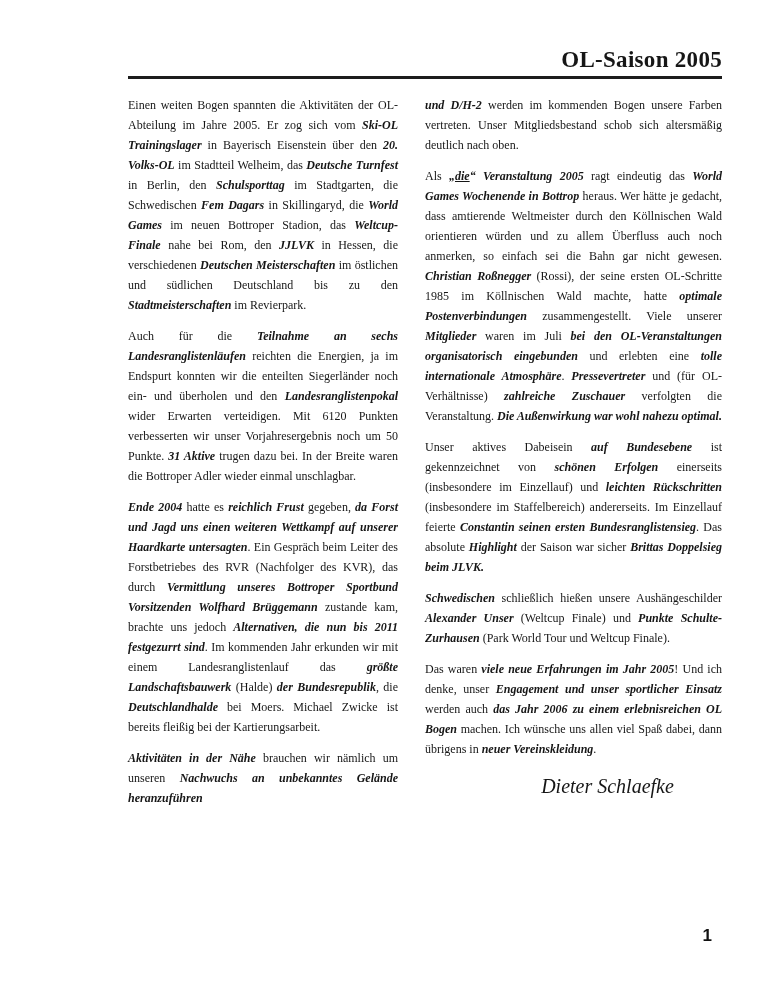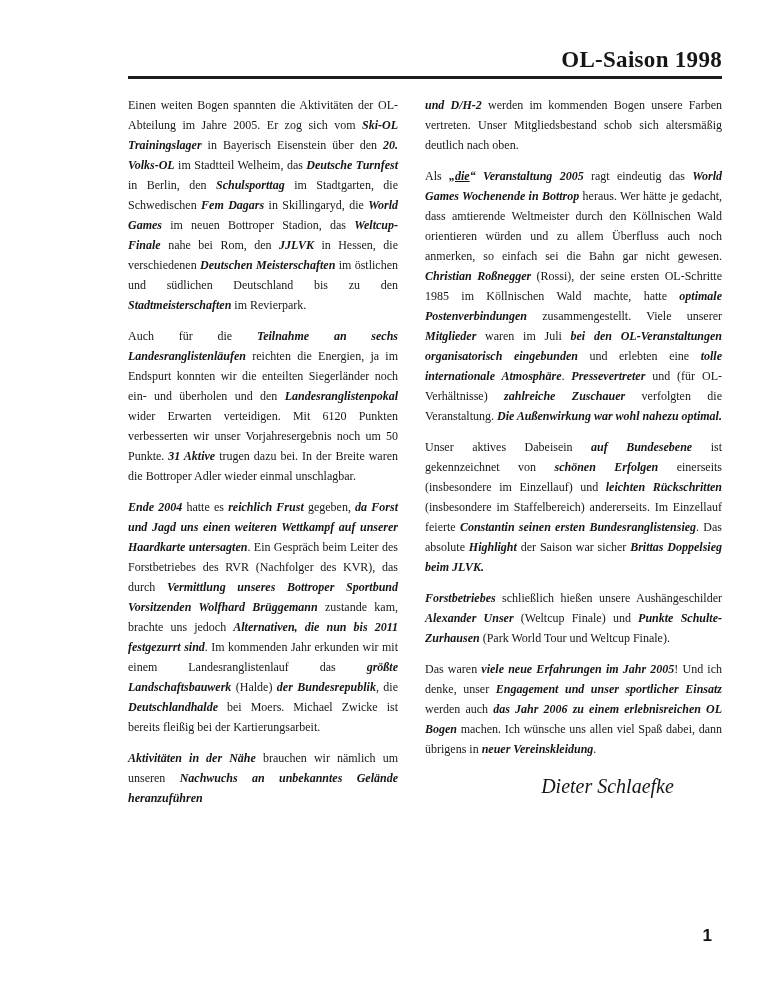--- a/index.html
+++ b/index.html
@@ -63,36 +63,36 @@
     font-weight: bold;
     font-size: 17px;
     color: #111;
   }
 </style>
 </head>
 <body>
 
 <div class="page">
   <div class="header">
-    <span class="title">OL-Saison 1998</span>
+    <span class="title">OL-Saison 2005</span>
     <hr class="rule">
   </div>
 
   <div class="cols">
     <div class="col col-left">
         <p class="para"><span>Einen weiten Bogen spannten die Aktivitäten der OL-Abteilung im Jahre 2005. Er zog sich vom </span><span class="em">Ski-OL Trainingslager</span><span> in Bayerisch Eisenstein über den </span><span class="em">20. Volks-OL</span><span> im Stadtteil Welheim, das </span><span class="em">Deutsche Turnfest</span><span> in Berlin, den </span><span class="em">Schulsporttag</span><span> im Stadtgarten, die Schwedischen </span><span class="em">Fem Dagars</span><span> in Skillingaryd, die </span><span class="em">World Games</span><span> im neuen Bottroper Stadion, das </span><span class="em">Weltcup-Finale</span><span> nahe bei Rom, den </span><span class="em">JJLVK</span><span> in Hessen, die verschiedenen </span><span class="em">Deutschen Meisterschaften</span><span> im östlichen und südlichen Deutschland bis zu den </span><span class="em">Stadtmeisterschaften</span><span> im Revierpark.</span></p>
         <p class="para"><span>Auch für die </span><span class="em">Teilnahme an sechs Landesranglistenläufen</span><span> reichten die Energien, ja im Endspurt konnten wir die enteilten Siegerländer noch ein- und überholen und den </span><span class="em">Landesranglistenpokal</span><span> wider Erwarten verteidigen. Mit 6120 Punkten verbesserten wir unser Vorjahresergebnis noch um 50 Punkte. </span><span class="em">31 Aktive</span><span> trugen dazu bei. In der Breite waren die Bottroper Adler wieder einmal unschlagbar.</span></p>
         <p class="para"><span class="em">Ende 2004</span><span> hatte es </span><span class="em">reichlich Frust</span><span> gegeben, </span><span class="em">da Forst und Jagd uns einen weiteren Wettkampf auf unserer Haardkarte untersagten</span><span>. Ein Gespräch beim Leiter des Forstbetriebes des RVR (Nachfolger des KVR), das durch </span><span class="em">Vermittlung unseres Bottroper Sportbund Vorsitzenden Wolfhard Brüggemann</span><span> zustande kam, brachte uns jedoch </span><span class="em">Alternativen, die nun bis 2011 festgezurrt sind</span><span>. Im kommenden Jahr erkunden wir mit einem Landesranglistenlauf das </span><span class="em">größte Landschaftsbauwerk</span><span> (Halde) </span><span class="em">der Bundesrepublik</span><span>, die </span><span class="em">Deutschlandhalde</span><span> bei Moers. Michael Zwicke ist bereits fleißig bei der Kartierungsarbeit.</span></p>
         <p class="para"><span class="em">Aktivitäten in der Nähe</span><span> brauchen wir nämlich um unseren </span><span class="em">Nachwuchs an unbekanntes Gelände heranzuführen</span></p>
       </div>
     <div class="col col-right">
 
     <p class="para"><span class="em">und D/H-2</span><span> werden im kommenden Bogen unsere Farben vertreten. Unser Mitgliedsbestand schob sich altersmäßig deutlich nach oben.</span></p>
         <p class="para"><span>Als </span><span class="em">„</span><span class="em ul">die</span><span class="em">“ Veranstaltung 2005</span><span> ragt eindeutig das </span><span class="em">World Games Wochenende in Bottrop</span><span> heraus. Wer hätte je gedacht, dass amtierende Weltmeister durch den Köllnischen Wald orientieren würden und zu allem Überfluss auch noch anmerken, so einfach sei die Bahn gar nicht gewesen. </span><span class="em">Christian Roßnegger</span><span> (Rossi), der seine ersten OL-Schritte 1985 im Köllnischen Wald machte, hatte </span><span class="em">optimale Postenverbindungen</span><span> zusammengestellt. Viele unserer </span><span class="em">Mitglieder</span><span> waren im Juli </span><span class="em">bei den OL-Veranstaltungen organisatorisch eingebunden</span><span> und erlebten eine </span><span class="em">tolle internationale Atmosphäre</span><span>. </span><span class="em">Pressevertreter</span><span> und (für OL-Verhältnisse) </span><span class="em">zahlreiche Zuschauer</span><span> verfolgten die Veranstaltung. </span><span class="em">Die Außenwirkung war wohl nahezu optimal.</span></p>
         <p class="para"><span>Unser aktives Dabeisein </span><span class="em">auf Bundesebene</span><span> ist gekennzeichnet von </span><span class="em">schönen Erfolgen</span><span> einerseits (insbesondere im Einzellauf) und </span><span class="em">leichten Rückschritten</span><span> (insbesondere im Staffelbereich) andererseits. Im Einzellauf feierte </span><span class="em">Constantin seinen ersten Bundesranglistensieg</span><span>. Das absolute </span><span class="em">Highlight</span><span> der Saison war sicher </span><span class="em">Brittas Doppelsieg beim JLVK.</span></p>
-        <p class="para"><span class="em">Forstbetriebes</span><span> schließlich hießen unsere Aushängeschilder </span><span class="em">Alexander Unser</span><span> (Weltcup Finale) und </span><span class="em">Punkte Schulte-Zurhausen</span><span> (Park World Tour und Weltcup Finale).</span></p>
+        <p class="para"><span class="em">Schwedischen</span><span> schließlich hießen unsere Aushängeschilder </span><span class="em">Alexander Unser</span><span> (Weltcup Finale) und </span><span class="em">Punkte Schulte-Zurhausen</span><span> (Park World Tour und Weltcup Finale).</span></p>
         <p class="para"><span>Das waren </span><span class="em">viele neue Erfahrungen im Jahr 2005</span><span>!  Und ich denke, unser </span><span class="em">Engagement und unser sportlicher Einsatz</span><span> werden auch </span><span class="em">das Jahr 2006 zu einem erlebnisreichen OL Bogen</span><span> machen. Ich wünsche uns allen viel Spaß dabei, dann übrigens in </span><span class="em">neuer Vereinskleidung</span><span>.</span></p>
         <div class="signature-name">Dieter Schlaefke</div>
       </div>
   </div>
 </div>
 
 <div class="page-number">1</div>
 
 </body></html>

